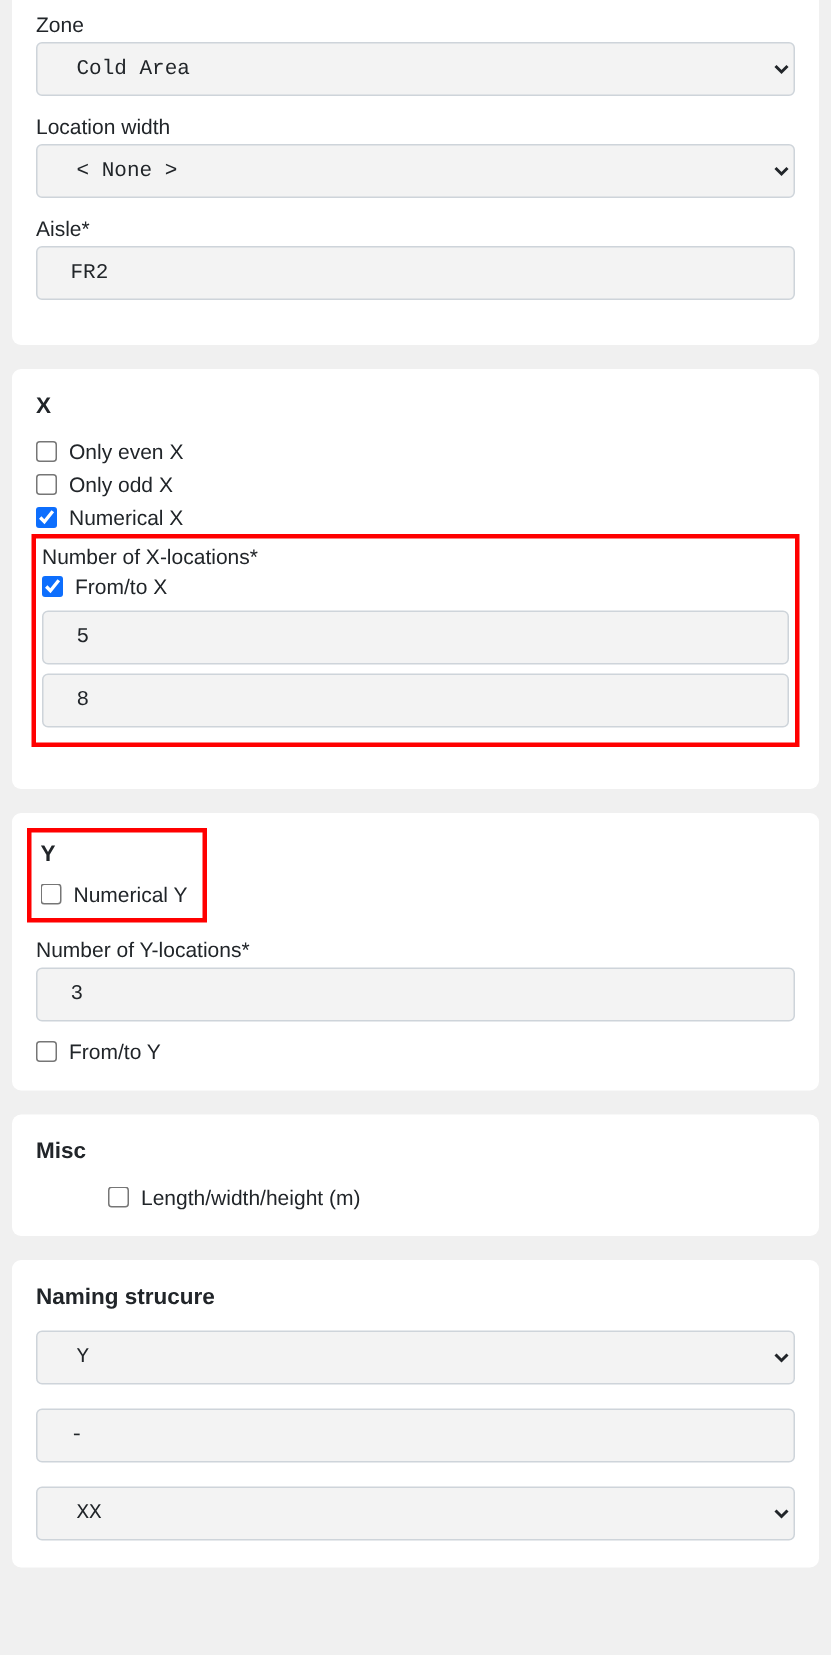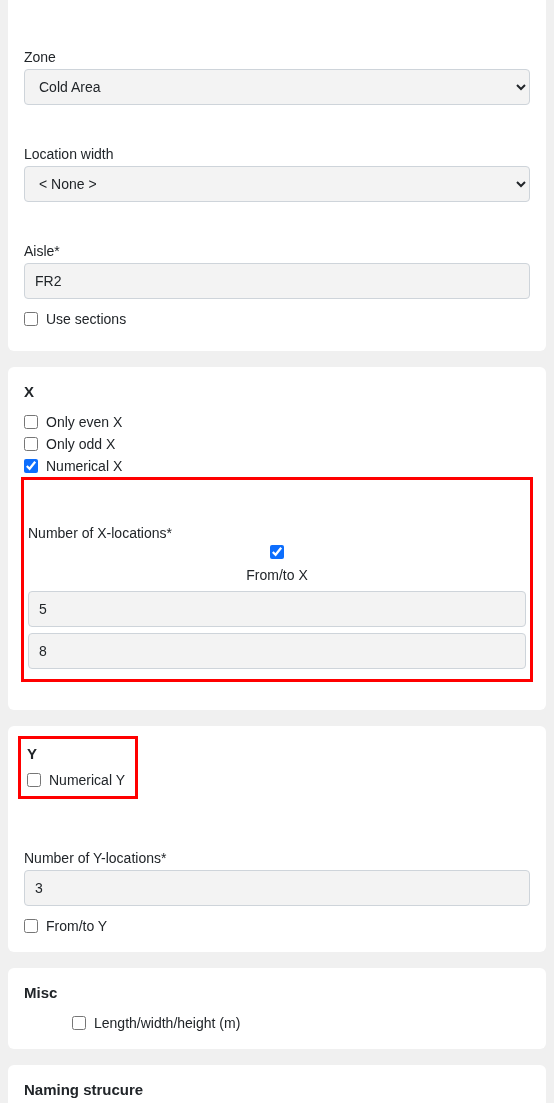--- a/index.html
+++ b/index.html
@@ -19,31 +19,30 @@
     .card.first { margin-top: 0; border-top-left-radius: 0; border-top-right-radius: 0; padding-top: 8px; }
     .section-title {
       font-weight: bold;
       font-size: 15px;
       margin-bottom: 14px;
     }
     .field-label {
       font-size: 14px;
       margin-bottom: 4px;
       display: block;
-      margin-top: 41px;
     }
     .select, .text-input {
       width: 100%;
       height: 36px;
       border: 1px solid #ced4da;
       border-radius: 4px;
       background: #f3f3f3;
-      padding: 6px 10px;
+      padding: 6px 22px;
       font-size: 14px;
-      font-family: Liberation Sans, sans-serif;
+      font-family: Liberation Mono, monospace;
       color: #212529;
     }
     .select { background: #f3f3f3; appearance: auto; }
     .field-group { margin-bottom: 12px; }
     .checkbox-row {
       display: flex;
       align-items: center;
       gap: 8px;
       margin-bottom: 6px;
       font-size: 14px;
@@ -74,43 +73,39 @@
   <div class="field-group">
     <label class="field-label">Location width</label>
     <select class="select">
       <option>&lt; None &gt;</option>
     </select>
   </div>
   <div class="field-group">
     <label class="field-label">Aisle*</label>
     <input type="text" class="text-input" value="FR2" style="">
   </div>
-  <div class="checkbox-row">
-    <input type="checkbox" style="">
-    <span>Use sections</span>
-  </div>
 </div>
 
 <div class="card">
   <div class="section-title">X</div>
   <div class="checkbox-row">
     <input type="checkbox" style="">
     <span>Only even X</span>
   </div>
   <div class="checkbox-row">
     <input type="checkbox" style="">
     <span>Only odd X</span>
   </div>
   <div class="checkbox-row">
     <input type="checkbox" checked="" style="">
     <span>Numerical X</span>
   </div>
   <div class="highlight-red highlight-inputs">
     <label class="field-label">Number of X-locations*</label>
-    <div class="checkbox-row" style="margin-bottom:2px;flex-direction:column;">
+    <div class="checkbox-row" style="margin-bottom:2px;">
       <input type="checkbox" checked="" style="">
       <span>From/to X</span>
     </div>
     <input type="text" class="text-input" value="5" style="">
     <input type="text" class="text-input" value="8" style="">
   </div>
 </div>
 
 <div class="card">
   <div class="highlight-red" style="display:inline-block; padding:6px 10px 8px 6px; margin:-6px -10px 10px -6px;">

